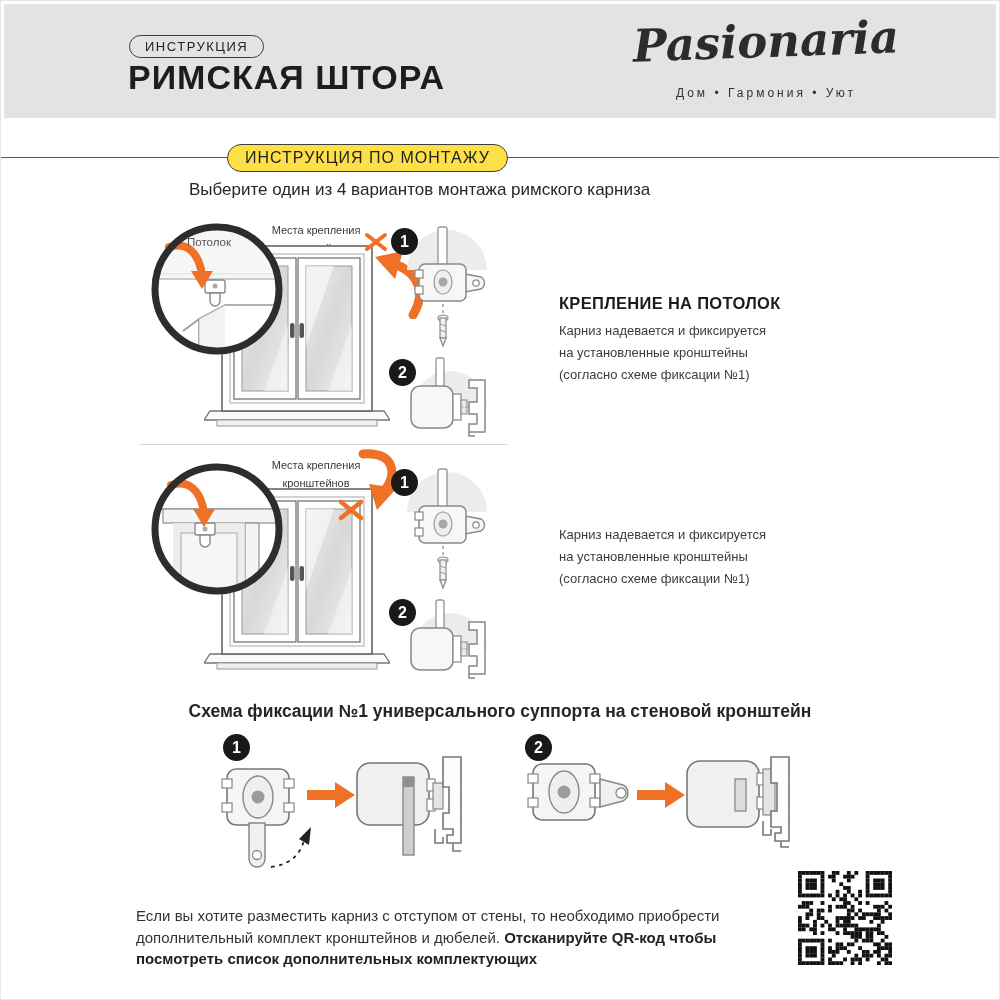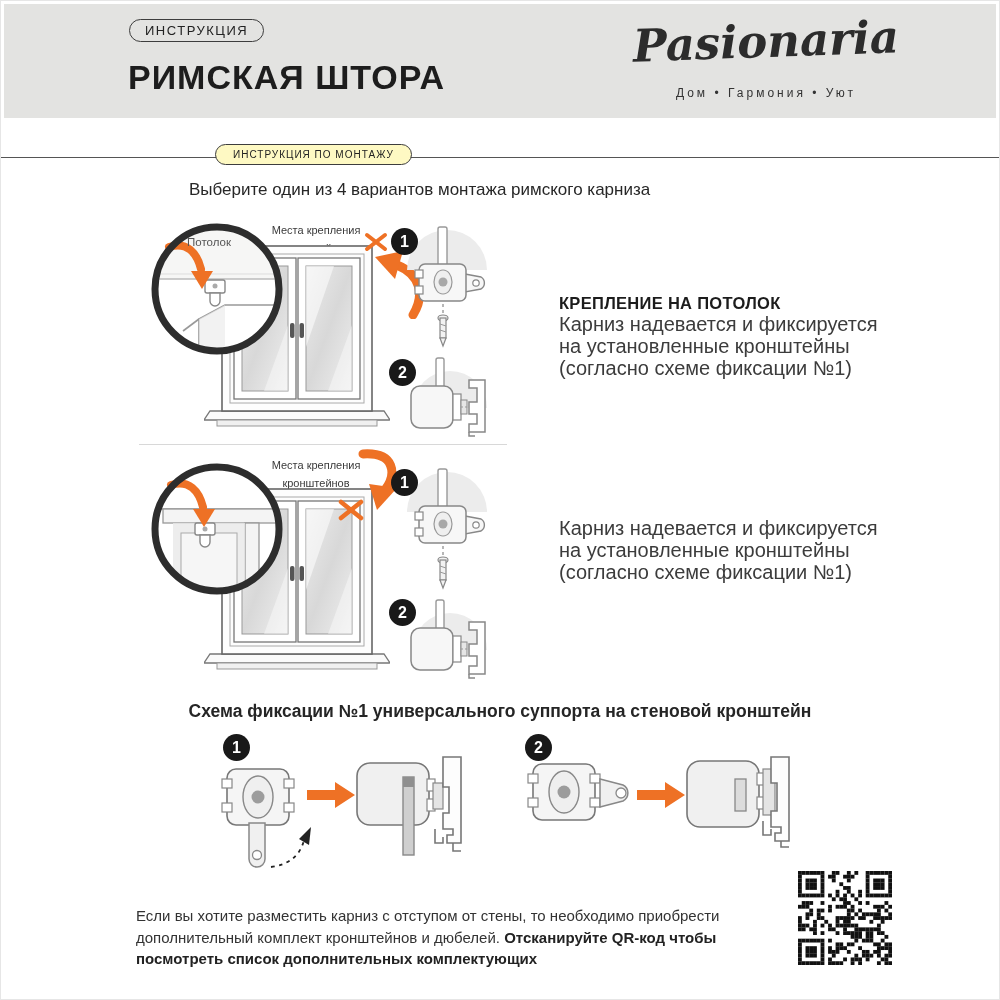--- a/index.html
+++ b/index.html
@@ -1,40 +1,40 @@
 <!DOCTYPE html>
 <html style="--accent: #ee7125;"><head>
 <meta charset="utf-8">
 <style>
   html,body{margin:0;padding:0;background:#fff;}
   .page{position:relative;width:1000px;height:1000px;background:#fff;overflow:hidden;
         font-family:"Liberation Sans",sans-serif;color:#222;border:1px solid #e6e6e6;box-sizing:border-box;}
   .abs{position:absolute;}
   
   .header{position:absolute;left:3px;top:3px;right:3px;height:114px;background:#e3e3e1;}
-  .tag-pill{position:absolute;left:128px;top:18px;border:1.5px solid #3d3d3d;border-radius:13px;
+  .tag-pill{position:absolute;left:128px;top:34px;border:1.5px solid #3d3d3d;border-radius:13px;
             padding:3px 15px;font-size:13px;letter-spacing:1.5px;font-weight:500;color:#222;}
   .doc-title{position:absolute;left:127px;top:57px;font-size:34px;font-weight:700;letter-spacing:1px;color:#1d1d1d;}
   .brand{position:absolute;left:615px;top:14px;width:300px;text-align:center;
          font-family:"DejaVu Serif",serif;font-style:italic;font-weight:700;font-size:45px;color:#2c2c2c;
          transform:rotate(-2deg);}
   .brand-tag{position:absolute;left:615px;top:85px;width:300px;text-align:center;
              font-size:12px;letter-spacing:3px;color:#333;}
   
   .rule{position:absolute;left:0;right:0;top:156px;height:1px;background:#555;}
-  .montage-pill{position:absolute;left:214px;top:143px;background:#fef9c3;border:1.5px solid #3d3d3d;
-                border-radius:14px;padding:4px 17px;font-size:10px;letter-spacing:1px;font-weight:500;z-index:2;}
+  .montage-pill{position:absolute;left:226px;top:143px;background:#fde047;border:1.5px solid #3d3d3d;
+                border-radius:14px;padding:4px 17px;font-size:16px;letter-spacing:1px;font-weight:500;z-index:2;}
   .intro-heading{position:absolute;left:188px;top:179px;font-size:17px;font-weight:400;color:#272727;}
   .caption{position:absolute;width:180px;text-align:center;font-size:11px;line-height:18px;
            color:#3a3a3a;white-space:pre-line;}
   .stepbadge{position:absolute;width:27px;height:27px;border-radius:50%;background:#191919;color:#fff;
              font-weight:700;font-size:16px;display:flex;align-items:center;justify-content:center;z-index:3;}
   .sec-text{position:absolute;left:558px;width:330px;}
   .sec-title{font-size:16.5px;font-weight:800;color:#1c1c1c;letter-spacing:.3px;}
-  .sec-body{font-size:20px;line-height:22px;color:#3c3c3c;white-space:pre-line;}
+  .sec-body{margin-top:7px;font-size:13px;line-height:22px;color:#3c3c3c;white-space:pre-line;}
   .divider{position:absolute;left:138px;top:443px;width:368px;height:1px;background:#d8d8d8;}
   .scheme-heading{position:absolute;left:0;right:0;top:700px;text-align:center;
                   font-size:17.5px;font-weight:700;color:#252525;}
   .footer-text{position:absolute;left:135px;top:889px;width:680px;font-size:15px;line-height:21.5px;
                color:#333;white-space:pre-line;}
   .footer-text b{color:#222;}
   svg{display:block;}
   .accent-fill{fill:var(--accent,#ee7125);}
   .accent-stroke{stroke:var(--accent,#ee7125);}
 </style>

